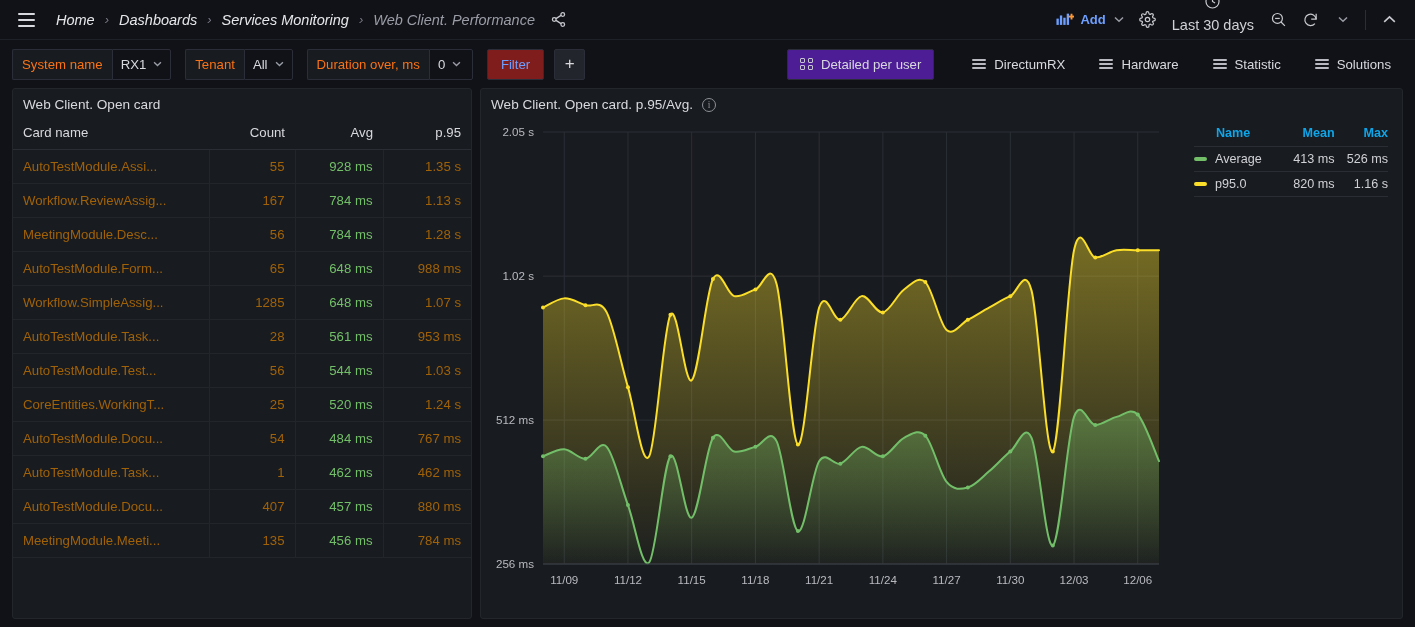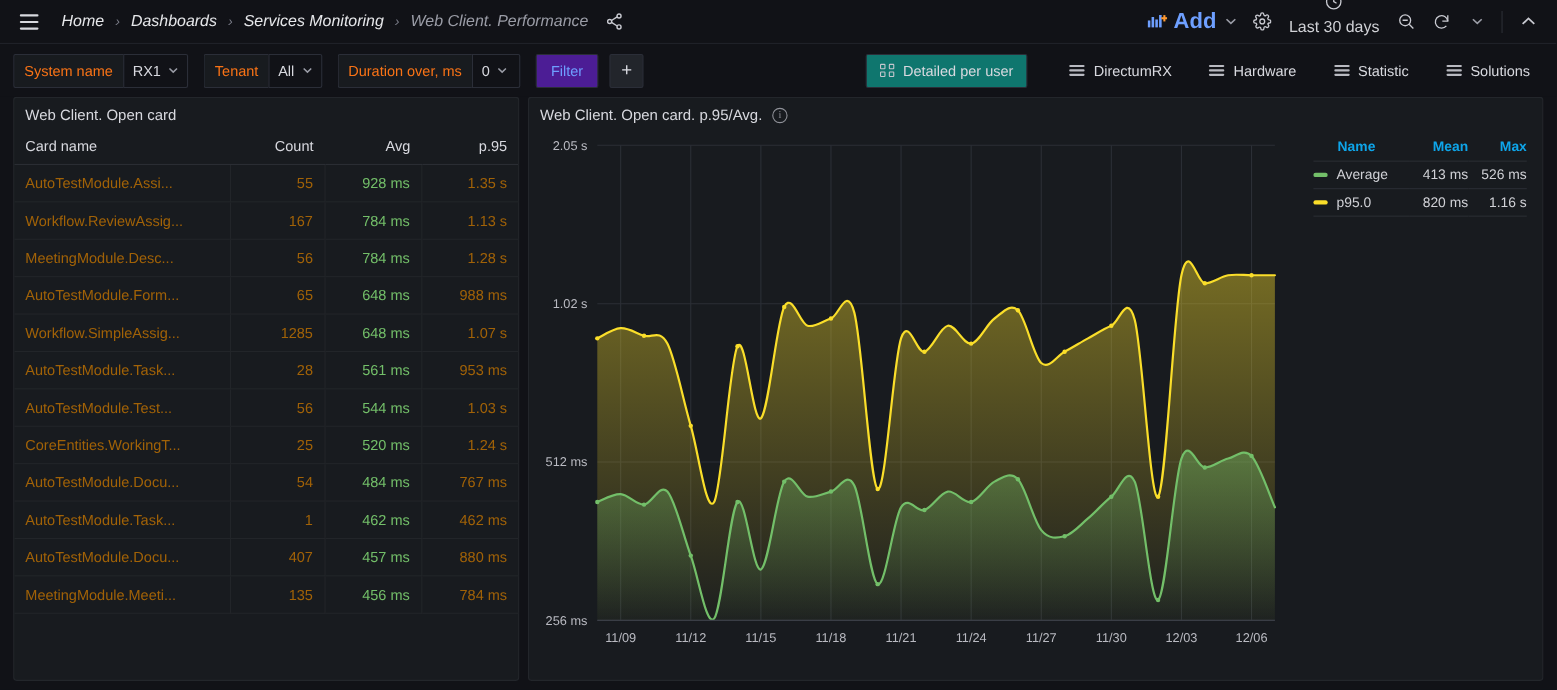--- a/index.html
+++ b/index.html
@@ -25,21 +25,21 @@
   .burger span { display:block; width:17px; height:2px; background:#d8d9df; border-radius:1px; }
   .breadcrumb { display:flex; align-items:center; margin-left: 14px; gap: 0px; font-style: italic; }
   .bc-item { font-size: 14.5px; color: #e6e7ea; padding: 0 2px; cursor: pointer; white-space: nowrap; }
   .bc-item.current { color: #9a9ca6; cursor: default; }
   .bc-sep { color: #7a7c88; font-size: 13px; margin: 0 8px; }
   .share-icon { margin-left: 13px; width:18px;height:18px; display:flex;align-items:center;justify-content:center; cursor:pointer; }
   .spacer { flex: 1; }
 
   .nav-right { display:flex; align-items:center; gap: 0px; }
   .add-btn { display:flex; align-items:center; gap:6px; padding: 5px 8px; border-radius:3px; cursor:pointer; }
-  .add-btn .lbl { color:#6e9fff; font-size:20px; font-weight:600; }
+  .add-btn .lbl { color:#6e9fff; font-size:13px; font-weight:600; }
   .chev { color:#9a9ca6; font-size:11px; margin-left:2px; }
   .icon-btn { width:32px;height:32px;display:flex;align-items:center;justify-content:center;cursor:pointer;border-radius:3px; }
   .time-btn { display:flex;align-items:center;gap:7px;padding:5px 8px;border-radius:3px;cursor:pointer;flex-direction:column; }
   .time-btn .lbl { color:#d0d1d6; font-size:14.5px; }
   .vdiv { width:1px; height:20px; background:#2c2e35; margin: 0 7px; }
 
   
   .filterbar {
     height: 48px; min-height: 48px;
     display: flex; align-items: center;
@@ -57,36 +57,36 @@
   }
   .var-value {
     background: #111217; border: 1px solid #2b2e38;
     border-radius: 0 2px 2px 0;
     color: #d8d9df; font-size: 13.2px;
     padding: 6px 8px; height: 31px; display:flex; align-items:center; gap:7px;
     cursor: pointer; min-width: 44px;
   }
   .var-value .cv { color:#9a9ca6; font-size:10px; }
   .btn-plain {
-    background: #4c1d95; border: 1px solid #2b2e38; border-radius:2px;
+    background: #7f1d1d; border: 1px solid #2b2e38; border-radius:2px;
     color:#6e9fff; font-size:13.2px; padding: 6px 13px; height:31px;
     display:flex; align-items:center; cursor:pointer; margin-right: 10px;
   }
   .btn-plus {
     background: #22252b; border: 1px solid #2b2e38; border-radius:2px;
     color:#d8d9df; font-size:17px; width:31px; height:31px;
     display:flex; align-items:center; justify-content:center; cursor:pointer;
   }
   .links { display:flex; align-items:center; gap: 0; margin-left:auto; }
   .link-btn {
     display:flex; align-items:center; gap:8px;
     font-size:13.2px; color:#d8d9df; padding: 7px 12px;
     cursor:pointer; border-radius:2px; white-space:nowrap;
   }
-  .link-btn.boxed { border:1px solid #2b2e38; background:#0f766e; margin-right: 16px; }
+  .link-btn.boxed { border:1px solid #2b2e38; background:#4c1d95; margin-right: 16px; }
   .link-btn + .link-btn { margin-left: 10px; }
   .lines-icon { display:flex; flex-direction:column; gap:2.5px; width:14px; }
   .lines-icon i { display:block; height:1.6px; background:#b9bac1; border-radius:1px; }
   .lines-icon i:nth-child(1){width:14px;} .lines-icon i:nth-child(2){width:14px;} .lines-icon i:nth-child(3){width:14px;}
   .grid-icon { display:grid; grid-template-columns:repeat(2,5px); grid-template-rows:repeat(2,5px); gap:2.5px; }
   .grid-icon i { display:block; border:1.3px solid #c5c6cd; border-radius:1px; }
 
   
   .content { flex:1; display:flex; padding: 0 12px 8px 12px; gap: 8px; overflow:hidden; }
 

